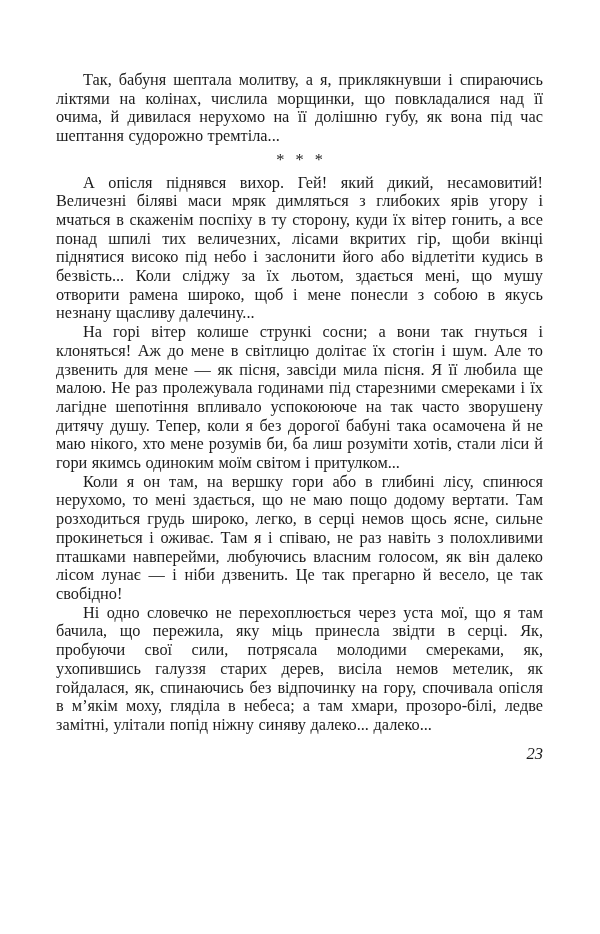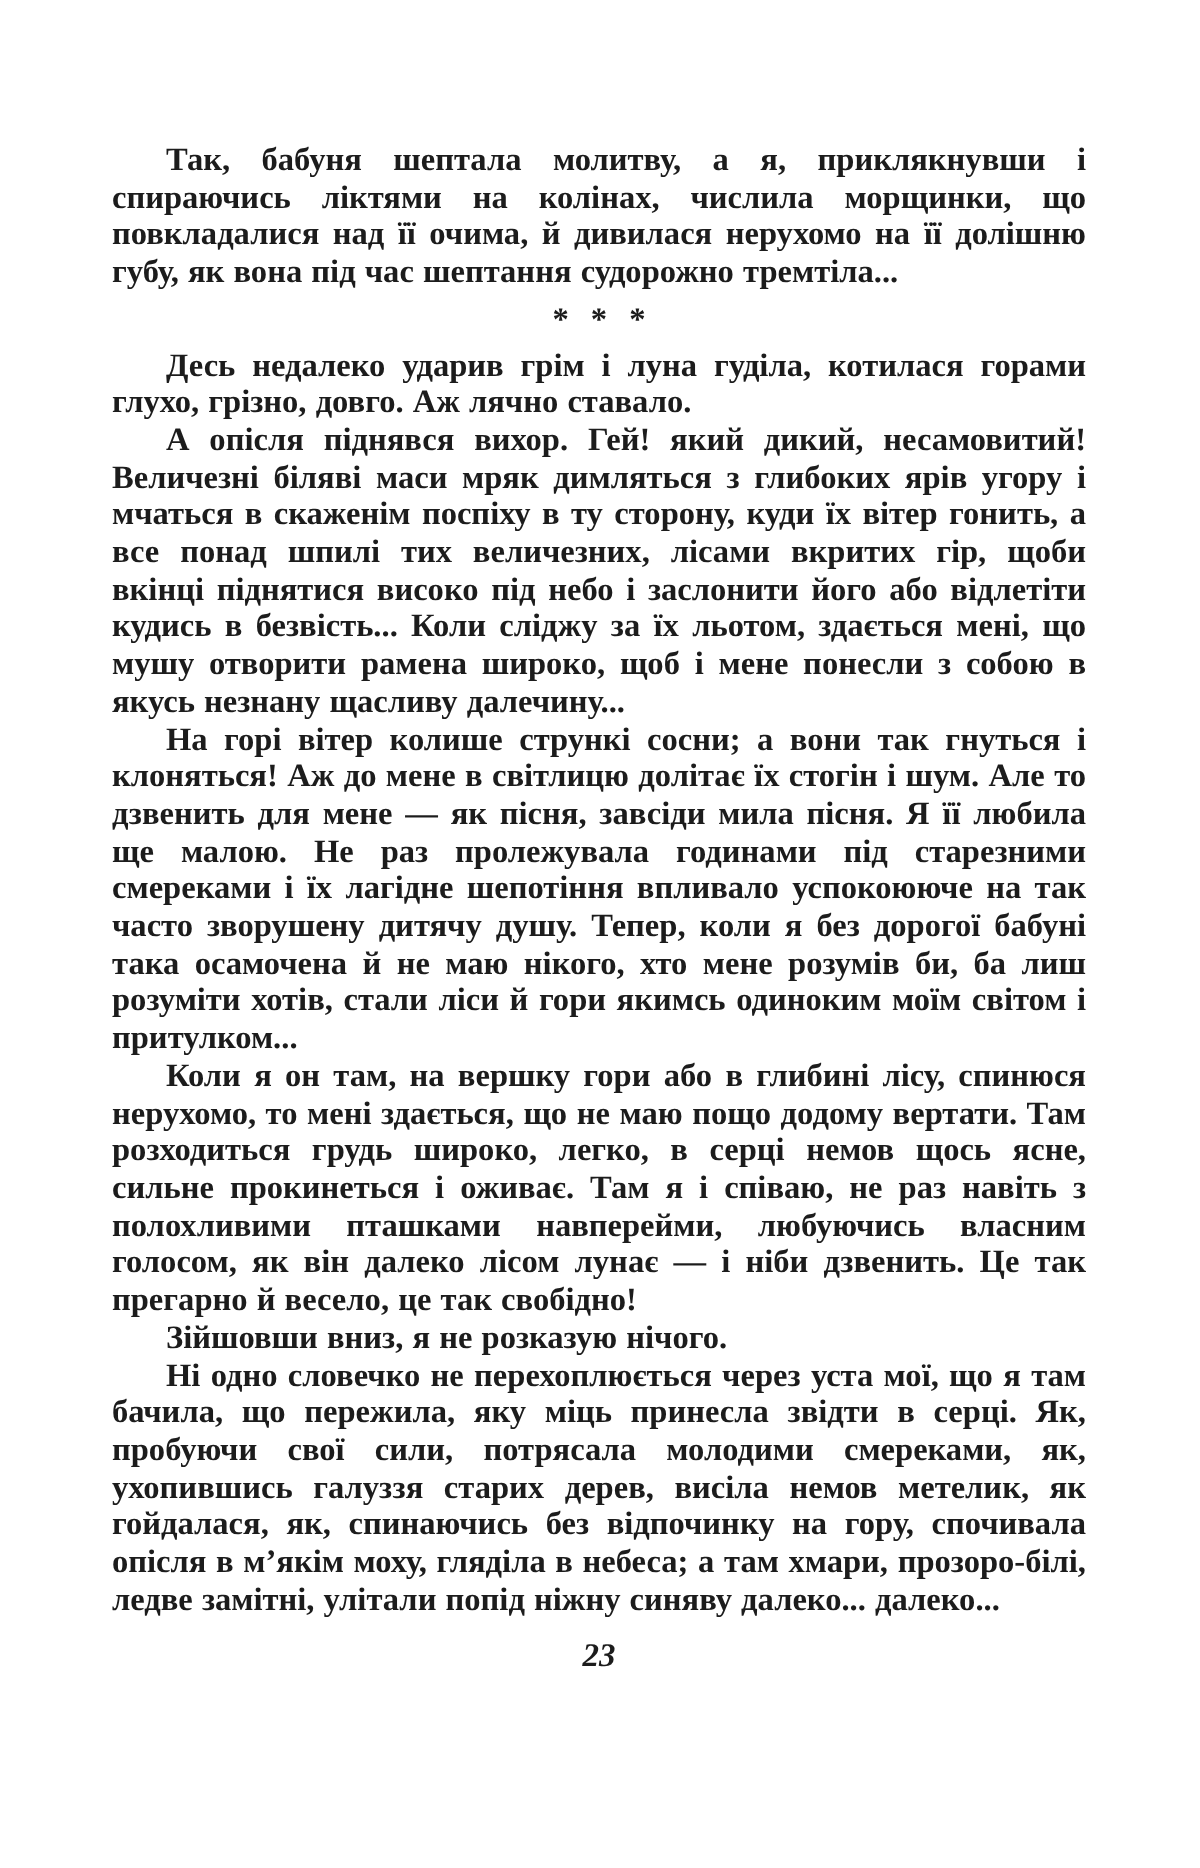--- a/index.html
+++ b/index.html
@@ -16,51 +16,48 @@
   }
   .page-text {
     position: absolute;
     left: 56px;
     top: 71px;
     width: 487px;
     color: #1c1c1c;
     font-size: 16.3px;
     line-height: 18.7px;
     text-align: justify;
-    font-weight: bold;
   }
   .para {
     margin: 0;
     text-indent: 27px;
     hyphens: auto;
     -webkit-hyphens: auto;
     word-spacing: 0.5px;
   }
   .divider {
     text-align: center;
     text-indent: 0;
     word-spacing: 7px;
     margin: 5px 0 4px 0;
     color: #1c1c1c;
   }
   .page-number {
     margin-top: 10px;
-    text-align: center;
+    text-align: right;
     font-style: italic;
     font-size: 16.5px;
     color: #1c1c1c;
     text-indent: 0;
   }
 </style>
 </head>
 <body>
 
 <div class="page-text">
   <p class="para">Так, бабуня шептала молитву, а я, приклякнувши і спираючись ліктями на колінах, числила морщинки, що повкладалися над її очима, й дивилася нерухомо на її долішню губу, як вона під час шептання судорожно тремтіла...</p>
   <div class="divider">* * *</div>
-  <p class="para">Десь недалеко ударив грім і луна гуділа, котилася горами глухо, грізно, довго. Аж лячно ставало.</p>
   <p class="para">А опісля піднявся вихор. Гей! який дикий, несамовитий! Величезні біляві маси мряк димляться з глибоких ярів угору і мчаться в скаженім поспіху в ту сторону, куди їх вітер гонить, а все понад шпилі тих величезних, лісами вкритих гір, щоби вкінці піднятися високо під небо і заслонити його або відлетіти кудись в безвість... Коли сліджу за їх льотом, здається мені, що мушу отворити рамена широко, щоб і мене понесли з собою в якусь незнану щасливу далечину...</p>
   <p class="para">На горі вітер колише стрункі сосни; а вони так гнуться і клоняться! Аж до мене в світлицю долітає їх стогін і шум. Але то дзвенить для мене — як пісня, завсіди мила пісня. Я її любила ще малою. Не раз пролежувала годинами під старезними смереками і їх лагідне шепотіння впливало успокоююче на так часто зворушену дитячу душу. Тепер, коли я без дорогої бабуні така осамочена й не маю нікого, хто мене розумів би, ба лиш розуміти хотів, стали ліси й гори якимсь одиноким моїм світом і притулком...</p>
   <p class="para">Коли я он там, на вершку гори або в глибині лісу, спинюся нерухомо, то мені здається, що не маю пощо додому вертати. Там розходиться грудь широко, легко, в серці немов щось ясне, сильне прокинеться і оживає. Там я і співаю, не раз навіть з полохливими пташками навперейми, любуючись власним голосом, як він далеко лісом лунає — і ніби дзвенить. Це так прегарно й весело, це так свобідно!</p>
-  <p class="para">Зійшовши вниз, я не розказую нічого.</p>
   <p class="para">Ні одно словечко не перехоплюється через уста мої, що я там бачила, що пережила, яку міць принесла звідти в серці. Як, пробуючи свої сили, потрясала молодими смереками, як, ухопившись галуззя старих дерев, висіла немов метелик, як гойдалася, як, спинаючись без відпочинку на гору, спочивала опісля в м’якім моху, гляділа в небеса; а там хмари, прозоро-білі, ледве замітні, улітали попід ніжну синяву далеко... далеко...</p>
   <div class="page-number">23</div>
 </div>
 
 </body></html>

